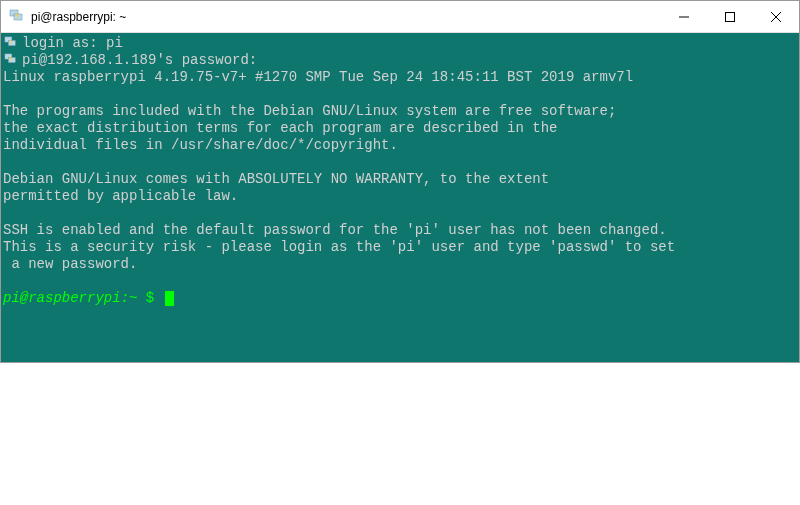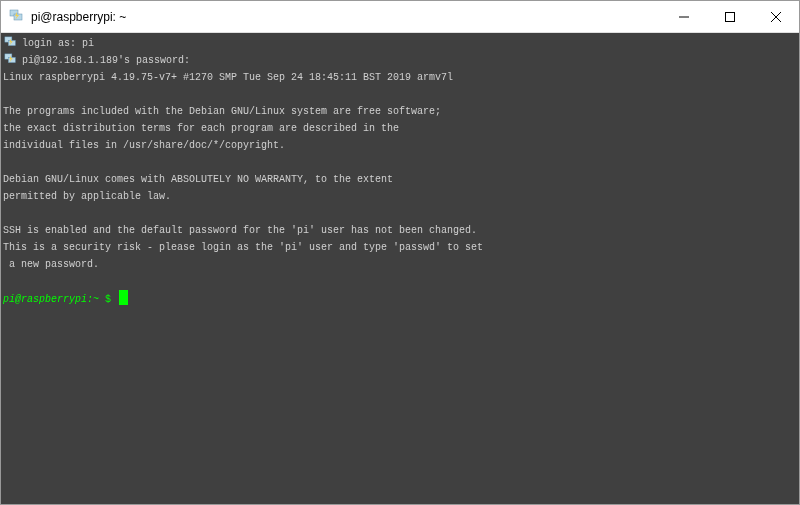--- a/index.html
+++ b/index.html
@@ -1,18 +1,18 @@
 <!DOCTYPE html>
 <html><head>
   <meta charset="utf-8">
   <style>
     * { margin: 0; padding: 0; box-sizing: border-box; }
     html, body { width: 800px; height: 505px; font-family: sans-serif; overflow: hidden; }
     .window {
-      width: 800px; height: 505px;
+      width: 800px; height: 363px;
       border: 1px solid #999;
       display: flex; flex-direction: column;
       background: #fff;
     }
     .titlebar {
       height: 32px;
       background: #fff;
       display: flex; align-items: center;
       padding: 0 0 0 8px;
       border-bottom: 1px solid #e0e0e0;
@@ -30,24 +30,24 @@
     .title-spacer { flex: 1; }
     .win-controls { display: flex; height: 100%; }
     .win-btn {
       width: 46px; height: 100%;
       display: flex; align-items: center; justify-content: center;
       color: #000;
     }
 
     .terminal {
       flex: 1;
-      background: #404040;
+      background: #0f766e;
       color: #d0d0d0;
       font-family: "Consolas", "Courier New", monospace;
-      font-size: 10px;
+      font-size: 14px;
       line-height: 17px;
       padding: 2px 2px;
       white-space: pre-wrap;
       word-break: break-all;
       overflow: hidden;
     }
     .term-line { display: flex; align-items: flex-start; }
     .term-icon {
       width: 16px; height: 16px;
       display: inline-flex; align-items: center; justify-content: center;

